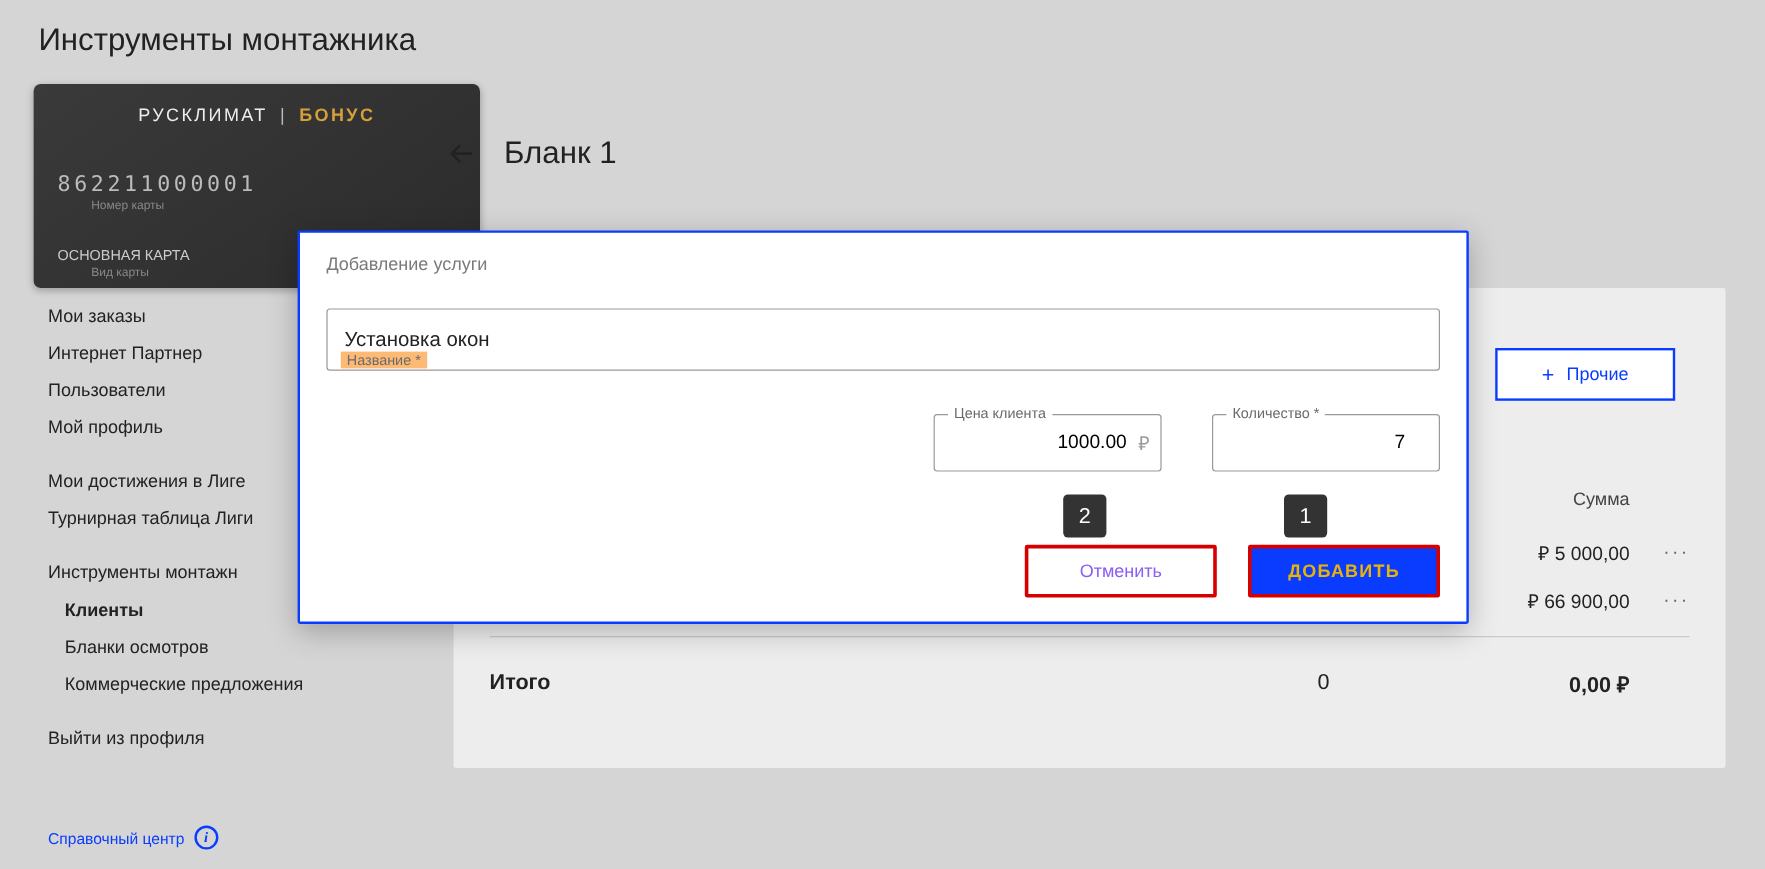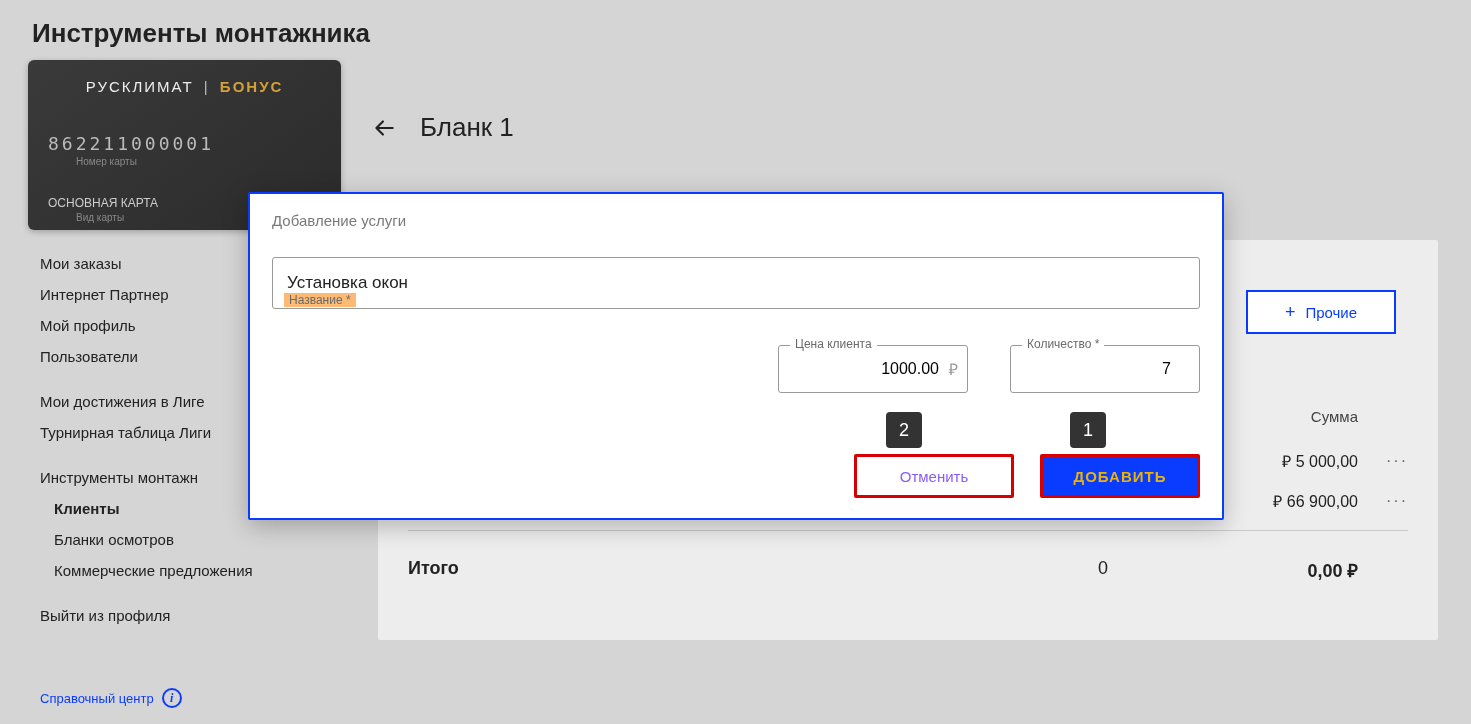--- a/index.html
+++ b/index.html
@@ -1,23 +1,23 @@
 <!DOCTYPE html>
 <html><head>
 <meta charset="utf-8">
 <style>
   * { box-sizing: border-box; margin: 0; padding: 0; }
   html, body { width: 1471px; height: 724px; font-family: Arial, Helvetica, sans-serif; }
   body { background: #d5d5d5; position: relative; overflow: hidden; color: #222; }
 
-  .page-title { position: absolute; left: 32px; top: 18px; font-size: 26px; font-weight: 700; color: #222; }
+  .page-title { position: absolute; left: 32px; top: 18px; font-size: 26px; font-weight: 400; color: #222; }
 
   
   .card {
-    position: absolute; left: 28px; top: 60px; width: 313px; height: 170px;
+    position: absolute; left: 28px; top: 70px; width: 372px; height: 170px;
     background: linear-gradient(145deg,#3a3a3a,#2b2b2b);
     border-radius: 6px; color: #ddd; padding: 18px 20px;
     box-shadow: 0 2px 6px rgba(0,0,0,.25);
   }
   .card .brand { font-size: 15px; letter-spacing: 2px; color:#eee; text-align:center; }
   .card .brand .sep { color:#bbb; margin:0 4px; }
   .card .brand .bonus { color:#d4a039; font-weight:600; }
   .card .num { font-family: monospace; font-size: 18px; letter-spacing: 3px; margin-top: 38px; color:#bbb; }
   .card .lbl-small { font-size: 10px; color:#888; margin-top:2px;padding-left:28px; }
   .card .row2 { display:flex; justify-content:space-between; align-items:flex-end; margin-top:22px; }
@@ -126,22 +126,22 @@
     <div>
       <div class="pts">10</div>
       <div class="lbl-small" style="text-align:right">Бо</div>
     </div>
   </div>
 </div>
 
 <div class="nav">
   <div class="item">Мои заказы</div>
   <div class="item">Интернет Партнер</div>
+  <div class="item">Пользователи</div>
   <div class="item">Мой профиль</div>
-  <div class="item">Пользователи</div>
   <div class="gap"></div>
   <div class="item">Мои достижения в Лиге</div>
   <div class="item">Турнирная таблица Лиги</div>
   <div class="gap"></div>
   <div class="item">Инструменты монтажн</div>
   <div class="item sub bold">Клиенты</div>
   <div class="item sub">Бланки осмотров</div>
   <div class="item sub">Коммерческие предложения</div>
   <div class="gap"></div>
   <div class="item">Выйти из профиля</div>

